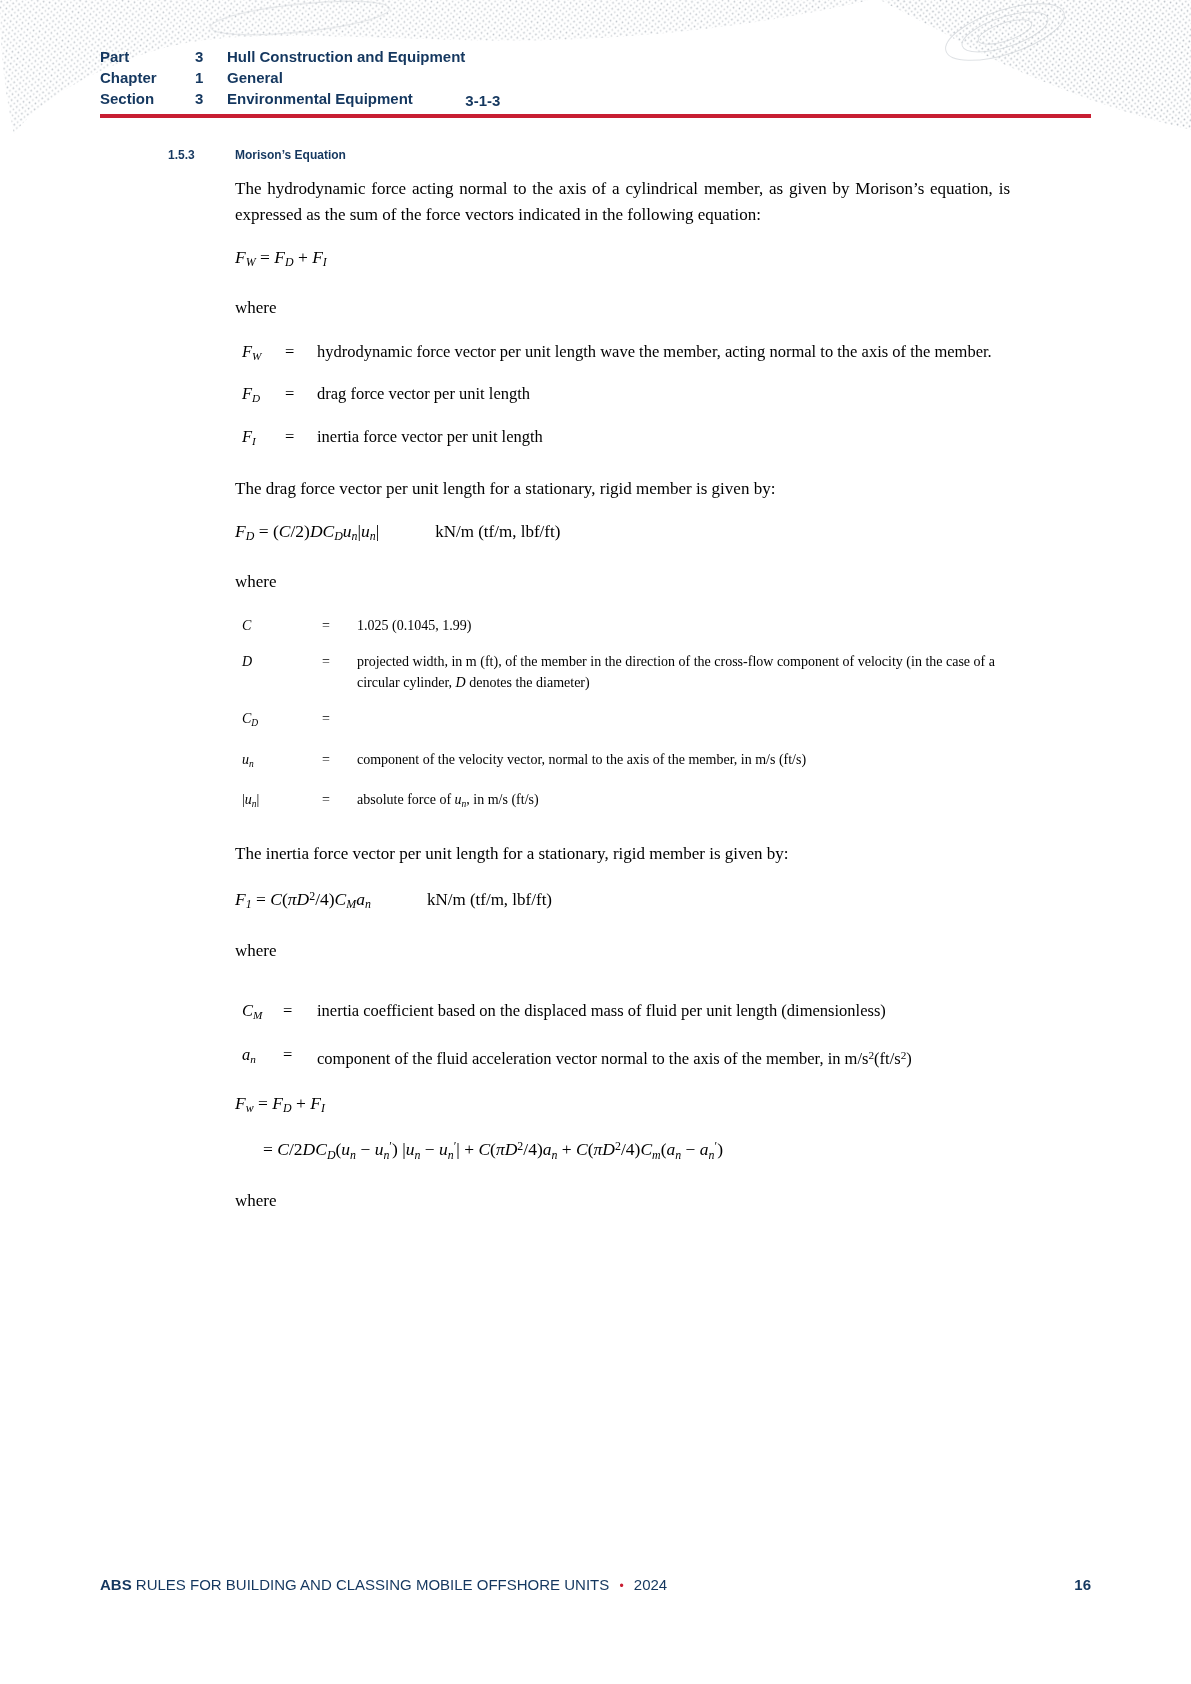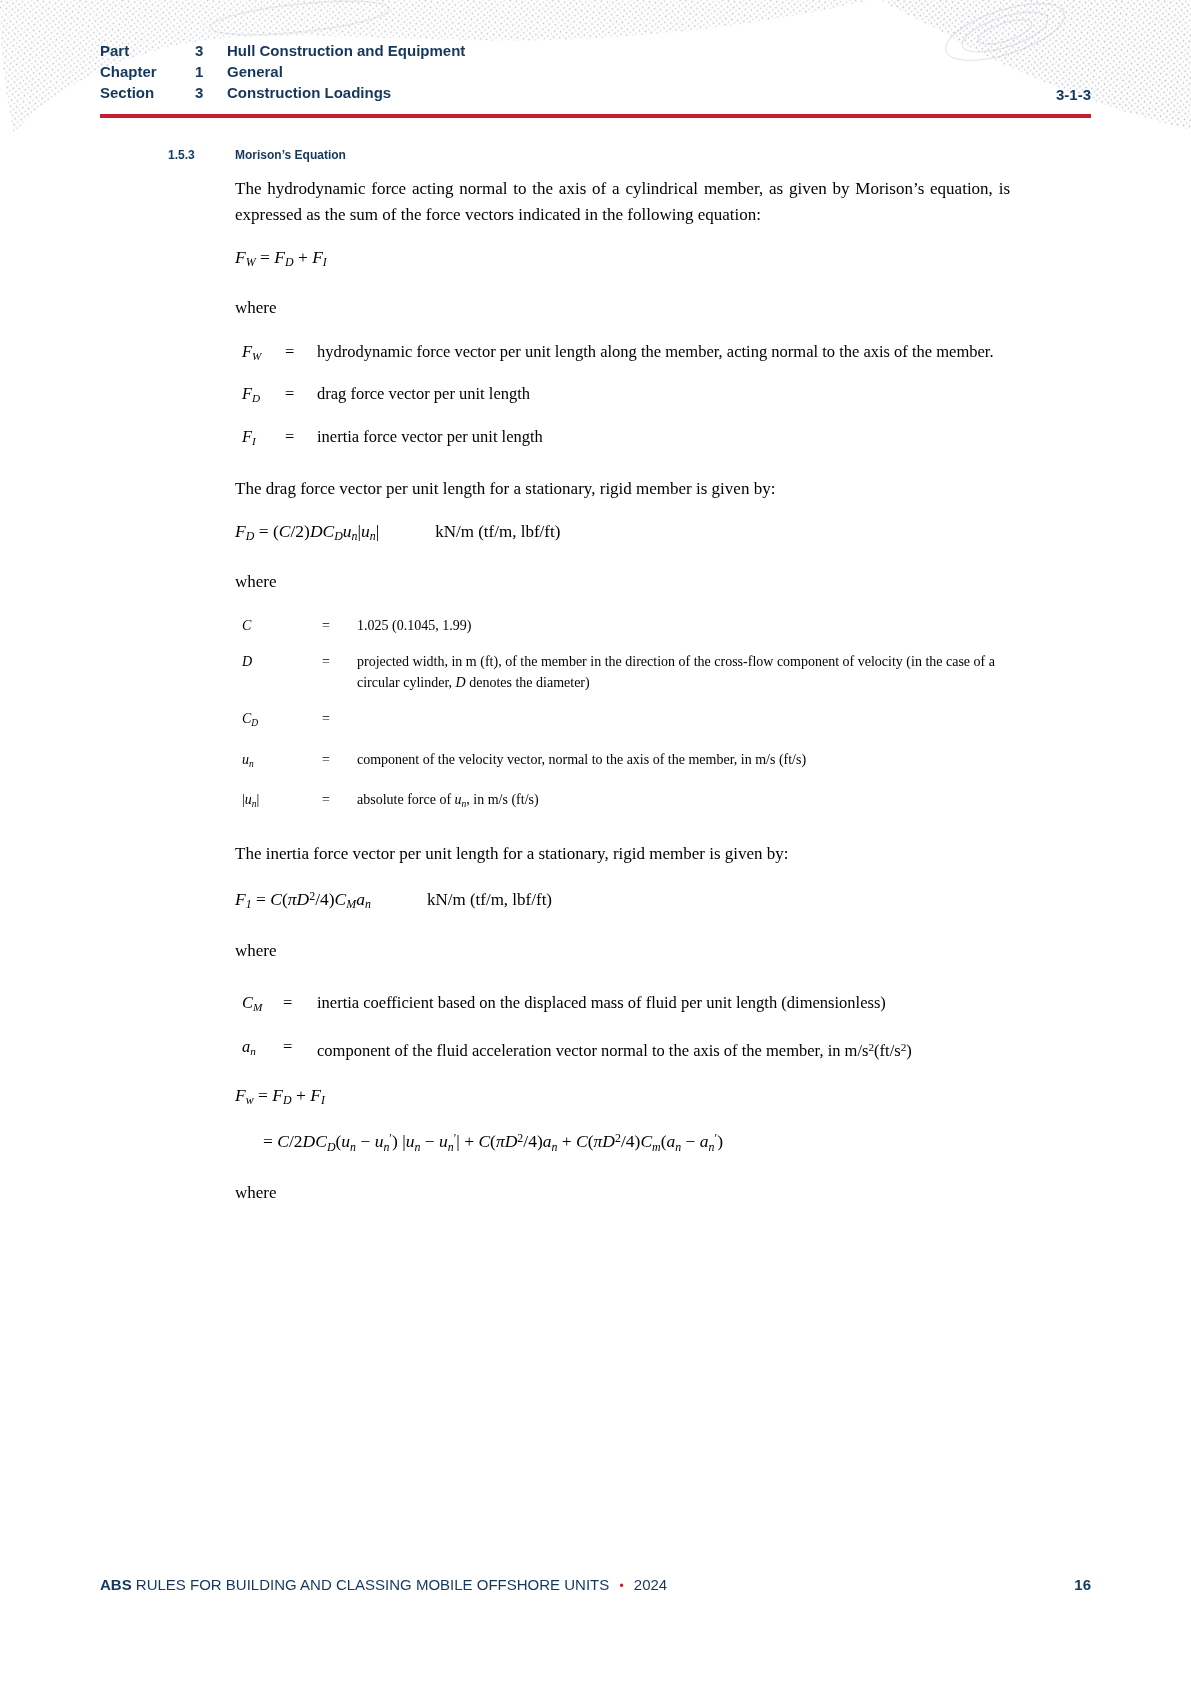--- a/index.html
+++ b/index.html
@@ -16,22 +16,22 @@
     margin:0 auto;
     background:#ffffff;
     overflow:hidden;
     font-family:"Liberation Serif", serif;
     color:var(--ink);
   }
   
   .deco{position:absolute;top:0;left:0;pointer-events:none;}
   
   .header{
-    position:absolute;top:40px;left:100px;right:100px;
-    display:flex;justify-content:space-between;align-items:flex-end;
+    position:absolute;top:46px;left:100px;right:100px;
+    display:flex;justify-content:flex-start;align-items:flex-end;
     font-family:"Liberation Sans", sans-serif;
     font-weight:bold;color:var(--navy);font-size:15px;
   }
   .hrow{display:grid;grid-template-columns:95px 32px auto;line-height:21px;}
   .pageref{font-size:15px;}
   .rule{
     position:absolute;top:114px;left:100px;right:100px;height:4px;
     background:var(--red);
   }
   
@@ -58,21 +58,21 @@
   .m-sup{font-style:normal;font-size:0.68em;vertical-align:0.45em;}
   .equnit{margin-left:56px;font-style:normal;font-size:17px;}
   
   .dl{margin-left:142px;margin-right:81px;}
   .drow{display:grid;margin-bottom:12px;}
   .dl1 .drow{grid-template-columns:43px 32px 1fr;font-size:16.5px;line-height:26px;}
   .dl2 .drow{grid-template-columns:80px 35px 1fr;font-size:14px;line-height:21px;margin-bottom:15px;}
   .dl3 .drow{grid-template-columns:41px 34px 1fr;font-size:16.5px;line-height:26px;margin-bottom:14px;}
   .dl1{margin-top:18px;}
   .dl2{margin-top:20px;}
-  .dl3{margin-top:26px;}
+  .dl3{margin-top:34px;}
   .dterm{white-space:nowrap;}
   .ddef{text-align:left;}
   .mt-p2{margin-top:22px;}
   .mt-p3{margin-top:26px;}
   .mt-p4{margin-top:40px;}
   .mt-eq4{margin-top:18px;}
   
   .footer{
     position:absolute;top:1576px;left:100px;right:100px;
     display:flex;justify-content:space-between;align-items:flex-end;
@@ -113,21 +113,21 @@
         <span>Hull Construction and Equipment</span>
       </div>
       <div class="hrow">
         <span>Chapter</span>
         <span>1</span>
         <span>General</span>
       </div>
       <div class="hrow">
         <span>Section</span>
         <span>3</span>
-        <span>Construction Loadings</span>
+        <span>Environmental Equipment</span>
       </div>
     </div>
     <div class="pageref">3-1-3</div>
   </div>
 
   <div class="rule"></div>
 
   <div class="main">
 
     <div class="shead">
@@ -138,21 +138,21 @@
     <p class="body-p">The hydrodynamic force acting normal to the axis of a cylindrical member, as given by Morison’s equation, is expressed as the sum of the force vectors indicated in the following equation:</p>
 
     <div class="equation"><span class="m-i">F</span><span class="m-sub">W</span><span class="m-n"> = </span><span class="m-i">F</span><span class="m-sub">D</span><span class="m-n"> + </span><span class="m-i">F</span><span class="m-sub">I</span></div>
 
     <p class="where">where</p>
 
     <div class="dl dl1">
       <div class="drow">
         <span class="dterm"><span class="m-i">F</span><span class="m-sub">W</span></span>
         <span class="deq">=</span>
-        <span class="ddef"><span class="m-n">hydrodynamic force vector per unit length along the member, acting normal to the axis of the member.</span></span>
+        <span class="ddef"><span class="m-n">hydrodynamic force vector per unit length wave the member, acting normal to the axis of the member.</span></span>
       </div>
       <div class="drow">
         <span class="dterm"><span class="m-i">F</span><span class="m-sub">D</span></span>
         <span class="deq">=</span>
         <span class="ddef"><span class="m-n">drag force vector per unit length</span></span>
       </div>
       <div class="drow">
         <span class="dterm"><span class="m-i">F</span><span class="m-sub">I</span></span>
         <span class="deq">=</span>
         <span class="ddef"><span class="m-n">inertia force vector per unit length</span></span>

